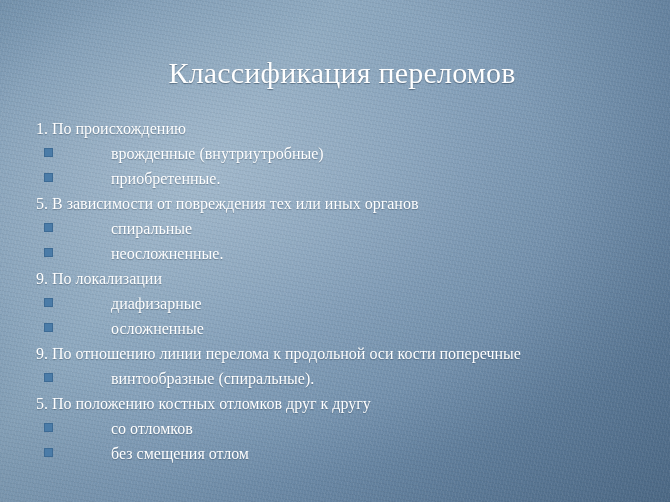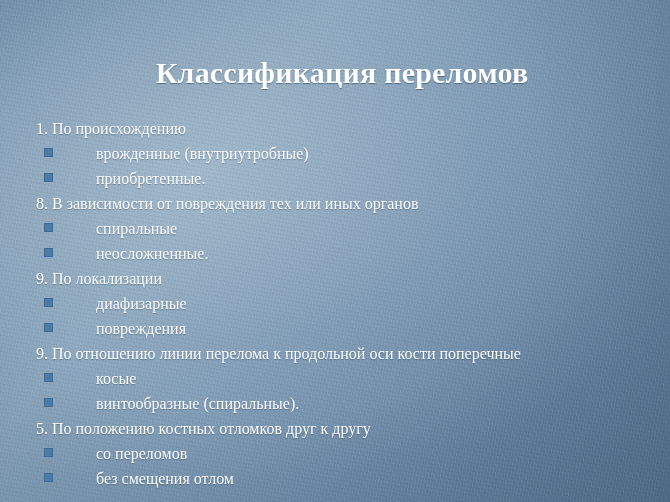--- a/index.html
+++ b/index.html
@@ -42,21 +42,21 @@
     pointer-events: none;
   }
   .content {
     position: relative;
     z-index: 2;
   }
   .slide-title {
     text-align: center;
     color: #ffffff;
     font-size: 30px;
-    font-weight: bold;
+    font-weight: normal;
     letter-spacing: 0.2px;
     margin: 0;
     padding: 56px 20px 0 34px;
     text-shadow: 0 1px 1px rgba(20,40,60,0.45);
   }
   .body-list {
     margin: 26px 0 0 0;
     padding: 0 14px 0 36px;
     list-style: none;
   }
@@ -67,20 +67,21 @@
     white-space: nowrap;
     text-shadow: 0 1px 1px rgba(20,40,60,0.35);
   }
   .line.level1 {
     padding-left: 0;
   }
   .line.level2 {
     padding-left: 8px;
     display: flex;
     align-items: baseline;
+    gap: 15px;
   }
   .bullet-sq {
     display: inline-block;
     width: 7px;
     height: 7px;
     background: #4b7ca8;
     border: 1px solid #3d6b95;
     margin-right: 43px;
     flex: 0 0 auto;
     position: relative;
@@ -99,51 +100,47 @@
     <ul class="body-list">
         <li class="line level1">1. По происхождению</li>
         <li class="line level2">
           <span class="bullet-sq" style="background: rgb(75, 124, 168);"></span>
           <span class="txt">врожденные (внутриутробные)</span>
         </li>
         <li class="line level2">
           <span class="bullet-sq" style="background: rgb(75, 124, 168);"></span>
           <span class="txt">приобретенные.</span>
         </li>
-        <li class="line level1">8. В зависимости от повреждения тех или иных органов</li>
+        <li class="line level1">5. В зависимости от повреждения тех или иных органов</li>
         <li class="line level2">
           <span class="bullet-sq" style="background: rgb(75, 124, 168);"></span>
           <span class="txt">спиральные</span>
         </li>
         <li class="line level2">
           <span class="bullet-sq" style="background: rgb(75, 124, 168);"></span>
           <span class="txt">неосложненные.</span>
         </li>
         <li class="line level1">9. По локализации</li>
         <li class="line level2">
           <span class="bullet-sq" style="background: rgb(75, 124, 168);"></span>
           <span class="txt">диафизарные</span>
         </li>
         <li class="line level2">
           <span class="bullet-sq" style="background: rgb(75, 124, 168);"></span>
-          <span class="txt">повреждения</span>
+          <span class="txt">осложненные</span>
         </li>
         <li class="line level1">9. По отношению линии перелома к продольной оси кости поперечные</li>
-        <li class="line level2">
-          <span class="bullet-sq" style="background: rgb(75, 124, 168);"></span>
-          <span class="txt">косые</span>
-        </li>
         <li class="line level2">
           <span class="bullet-sq" style="background: rgb(75, 124, 168);"></span>
           <span class="txt">винтообразные (спиральные).</span>
         </li>
         <li class="line level1">5. По положению костных отломков друг к другу</li>
         <li class="line level2">
           <span class="bullet-sq" style="background: rgb(75, 124, 168);"></span>
-          <span class="txt">со переломов</span>
+          <span class="txt">со отломков</span>
         </li>
         <li class="line level2">
           <span class="bullet-sq" style="background: rgb(75, 124, 168);"></span>
           <span class="txt">без смещения отлом</span>
         </li>
       </ul>
   </div>
 </div>
 
 </body></html>

